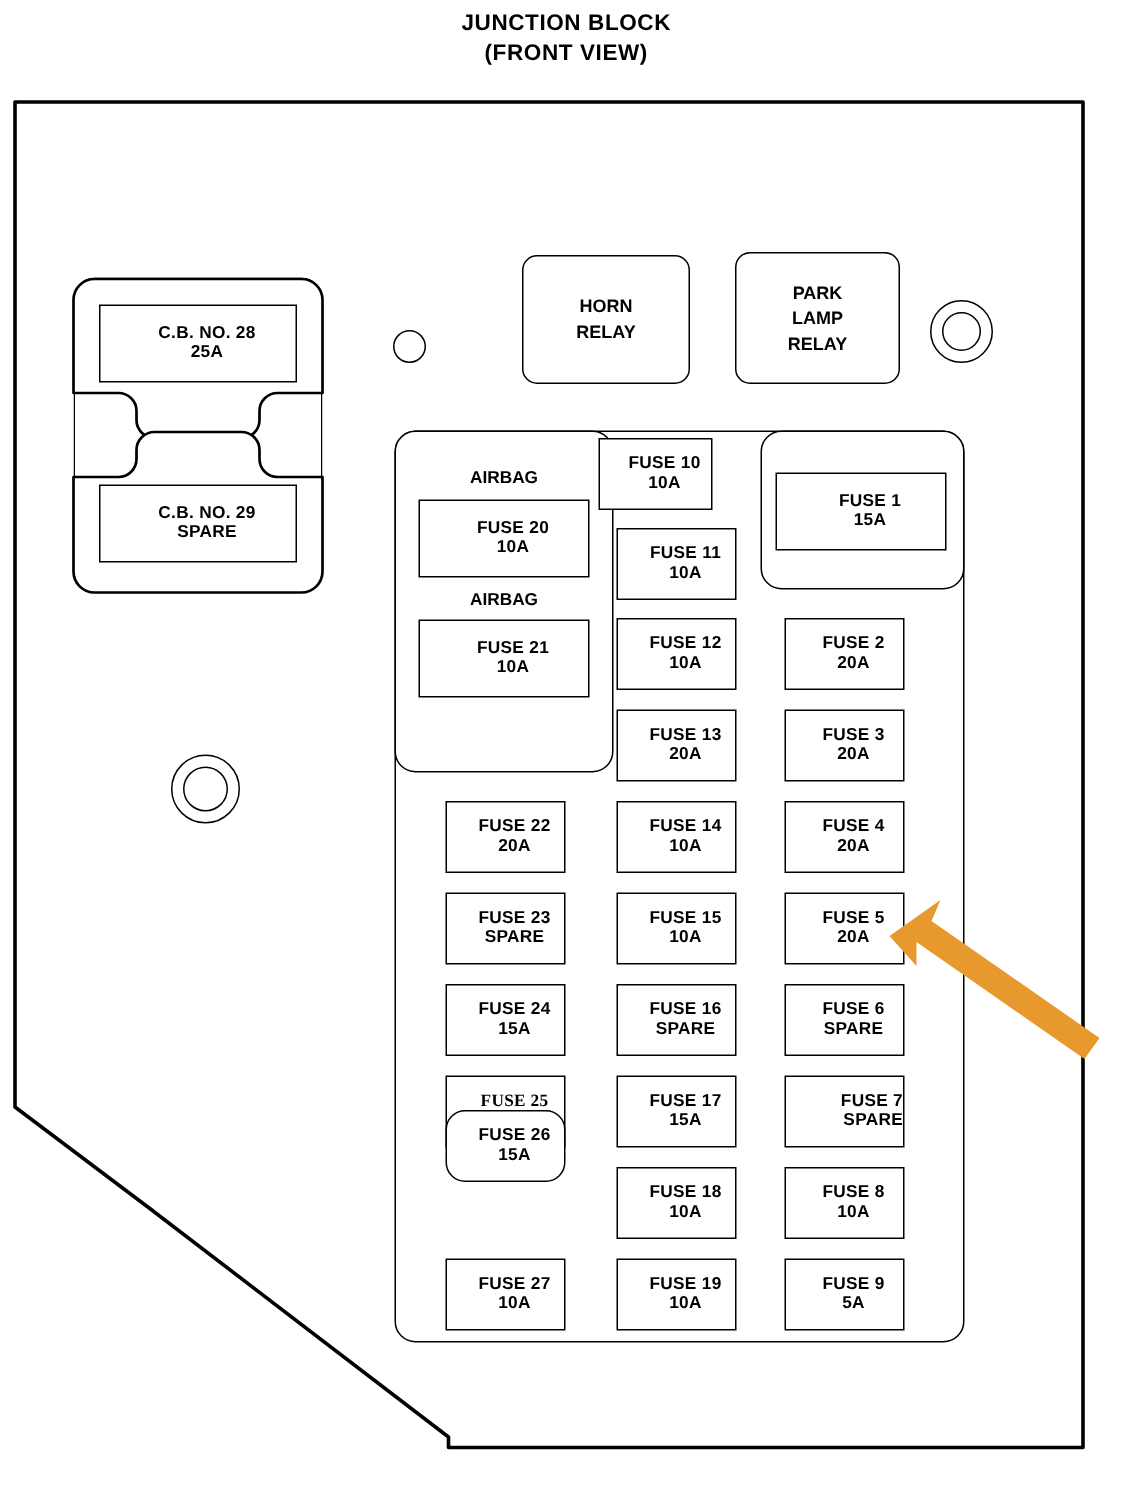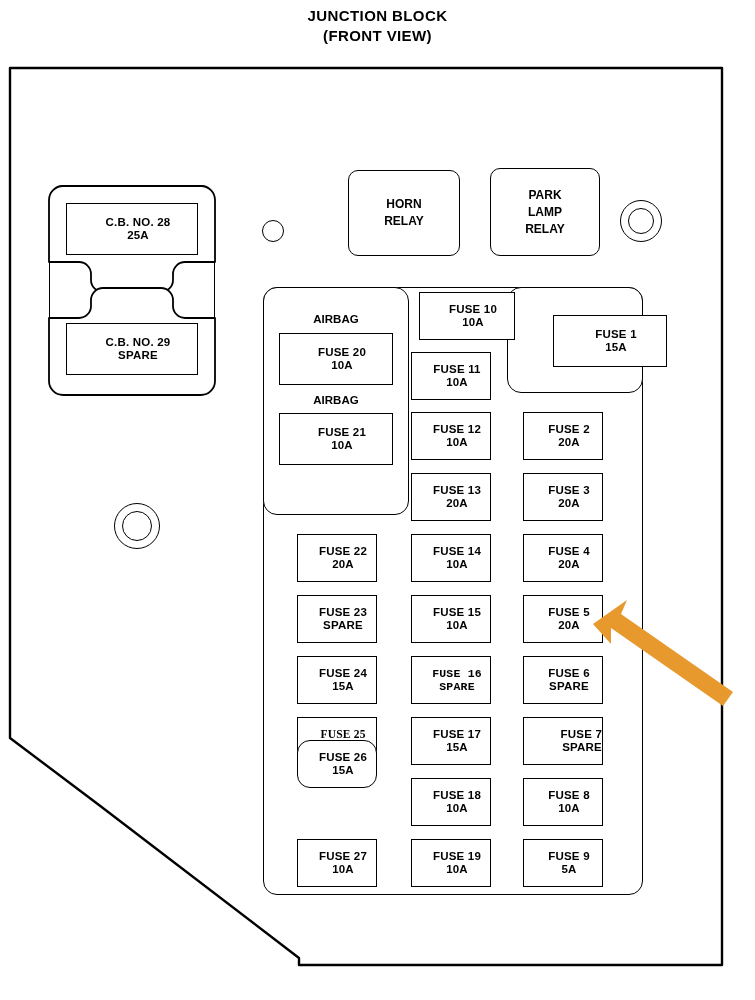--- a/index.html
+++ b/index.html
@@ -166,26 +166,26 @@
     <span class="l">10A</span>
   </div>
 
   <div class="label-only" style="left:263px; top:394px; width:146px;">AIRBAG</div>
   <div class="box" style="left:279px; top:413px; width:114px; height:52px;">
     <span class="l">FUSE 21</span>
     <span class="l">10A</span>
   </div>
 
   <div class="rounded-group" style="left:507px; top:287px; width:136px; height:106px;"></div>
-  <div class="box" style="left:517px; top:315px; width:114px; height:52px;margin-left:36px;">
+  <div class="box" style="left:517px; top:315px; width:114px; height:52px;">
     <span class="l">FUSE 1</span>
     <span class="l">15A</span>
   </div>
 
-  <div class="box" style="left:419px; top:292px; width:96px; height:48px;">
+  <div class="box" style="left:399px; top:292px; width:76px; height:48px;">
     <span class="l">FUSE 10</span>
     <span class="l">10A</span>
   </div>
   <div class="box" style="left:411px; top:352px; width:80px; height:48px;">
     <span class="l">FUSE 11</span>
     <span class="l">10A</span>
   </div>
   <div class="box" style="left:411px; top:412px; width:80px; height:48px;">
     <span class="l">FUSE 12</span>
     <span class="l">10A</span>
@@ -195,21 +195,21 @@
     <span class="l">20A</span>
   </div>
   <div class="box" style="left:411px; top:534px; width:80px; height:48px;">
     <span class="l">FUSE 14</span>
     <span class="l">10A</span>
   </div>
   <div class="box" style="left:411px; top:595px; width:80px; height:48px;">
     <span class="l">FUSE 15</span>
     <span class="l">10A</span>
   </div>
-  <div class="box" style="left:411px; top:656px; width:80px; height:48px;font-family:Liberation Mono, monospace;">
+  <div class="box" style="left:411px; top:656px; width:80px; height:48px;">
     <span class="l">FUSE 16</span>
     <span class="l">SPARE</span>
   </div>
   <div class="box" style="left:411px; top:717px; width:80px; height:48px;">
     <span class="l">FUSE 17</span>
     <span class="l">15A</span>
   </div>
   <div class="box" style="left:411px; top:778px; width:80px; height:48px;">
     <span class="l">FUSE 18</span>
     <span class="l">10A</span>

